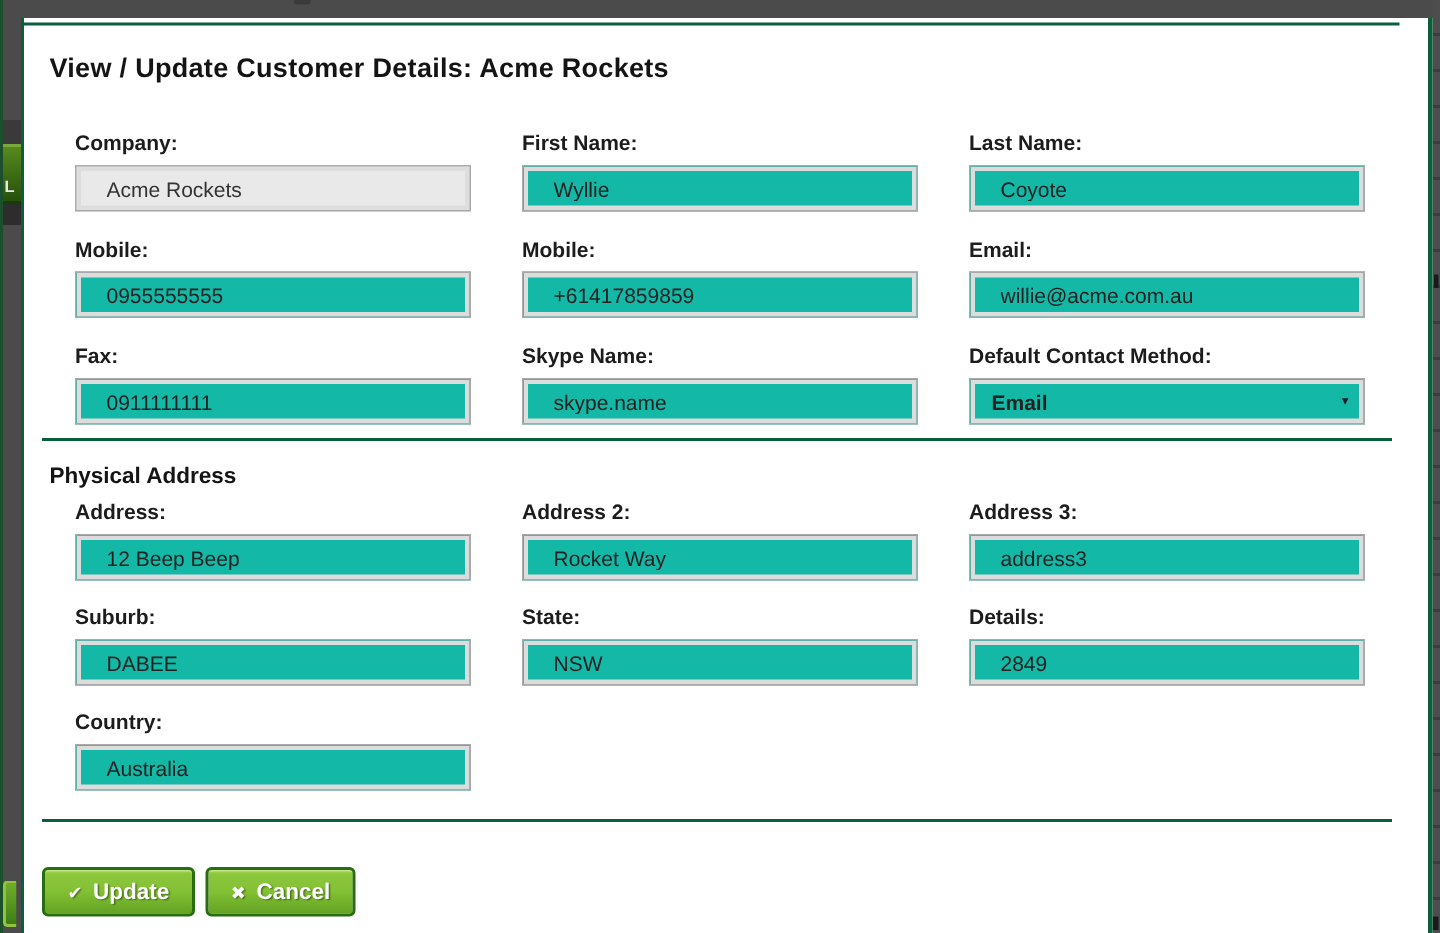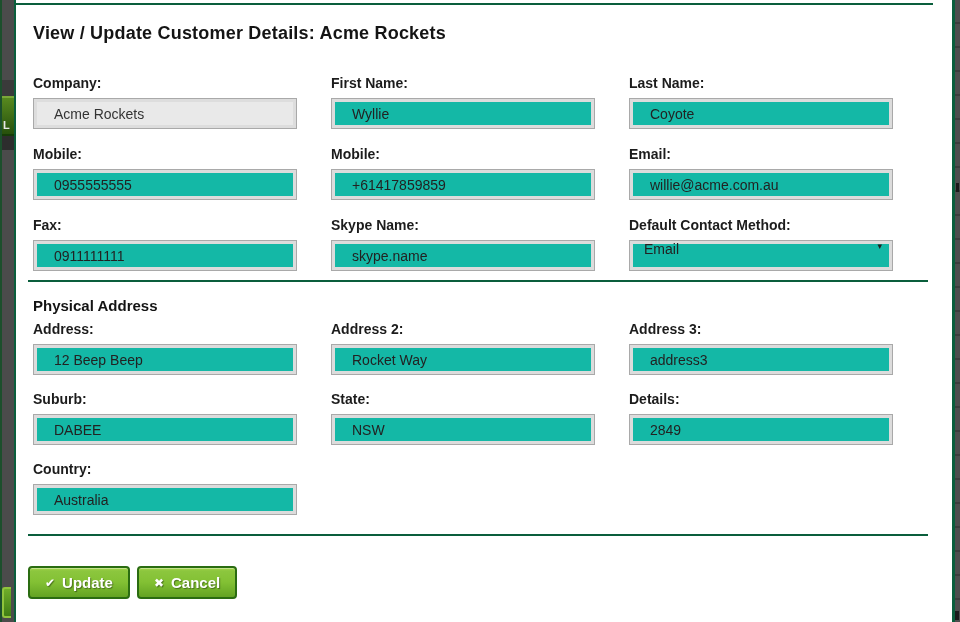--- a/index.html
+++ b/index.html
@@ -29,38 +29,38 @@
     position:absolute;left:2px;top:587px;width:9px;height:31px;
     background:linear-gradient(#6fae2a,#3f7d14);
     border:2px solid #8fc43c;border-right:none;border-radius:3px 0 0 3px;
   }
   .bg-top-glyph{position:absolute;left:196px;top:0;width:11px;height:3px;background:#3a3a3a;border-radius:0 0 2px 2px;}
   .bg-right-glyph1{position:absolute;right:1px;top:183px;width:3px;height:9px;background:#1a1a1a;}
   .bg-right-glyph2{position:absolute;right:1px;top:611px;width:4px;height:9px;background:#1a1a1a;}
 
   
   .modal{
-    position:absolute;left:14px;top:0;bottom:0;width:941px;
+    position:absolute;left:14px;top:12px;bottom:0;width:941px;
     background:#fff;
     border-left:2px solid #0a5e3c;
     border-right:3px solid #0a5e3c;
   }
   .hr{height:2px;background:#0a5e3c;border:none;}
   .hr-top{margin:3px 19px 0 0;}
   .hr-mid{margin:9px 24px 0 12px;}
   .hr-bottom{margin:19px 24px 0 12px;}
 
   .page-title{
     margin:16px 0 0 17px;
     font-size:18px;font-weight:bold;color:#141414;line-height:24px;
     letter-spacing:.2px;
   }
 
   .form-grid{
-    margin:30px 19px 0 17px;
+    margin:30px 19px 0 34px;
     display:grid;
     grid-template-columns:264px 264px 264px;
     column-gap:34px;row-gap:17px;
   }
   .form-grid.addr{margin-top:6px;row-gap:16px;}
 
   .field{display:flex;flex-direction:column;}
   .field label{
     font-size:14px;font-weight:bold;color:#1c1c1c;
     line-height:17px;margin-bottom:6px;
@@ -71,22 +71,23 @@
     background:#14b8a6;
     box-shadow:inset 0 0 0 3px #dcdcdc;
     font-family:"Liberation Sans","DejaVu Sans",sans-serif;
     font-size:14px;color:#222;
     padding:0 8px 0 14px;
   }
   input.control{line-height:29px;padding-left:20px;}
   input.control.disabled{background:#e9e9e9;box-shadow:inset 0 0 0 3px #dddddd;color:#333;}
 
   .select-box{
-    display:flex;align-items:flex-start;justify-content:space-between;
+    display:flex;align-items:center;justify-content:space-between;
     cursor:pointer;
+    font-weight:bold;
   }
   .select-value{font-size:14px;color:#222;}
   .select-arrow{font-size:9px;color:#222;margin-right:2px;}
 
   .section-heading{
     margin:15px 0 0 17px;
     font-size:15px;font-weight:bold;color:#141414;line-height:18px;
   }
 
   .button-row{margin:30px 0 0 12px;display:flex;gap:7px;}

